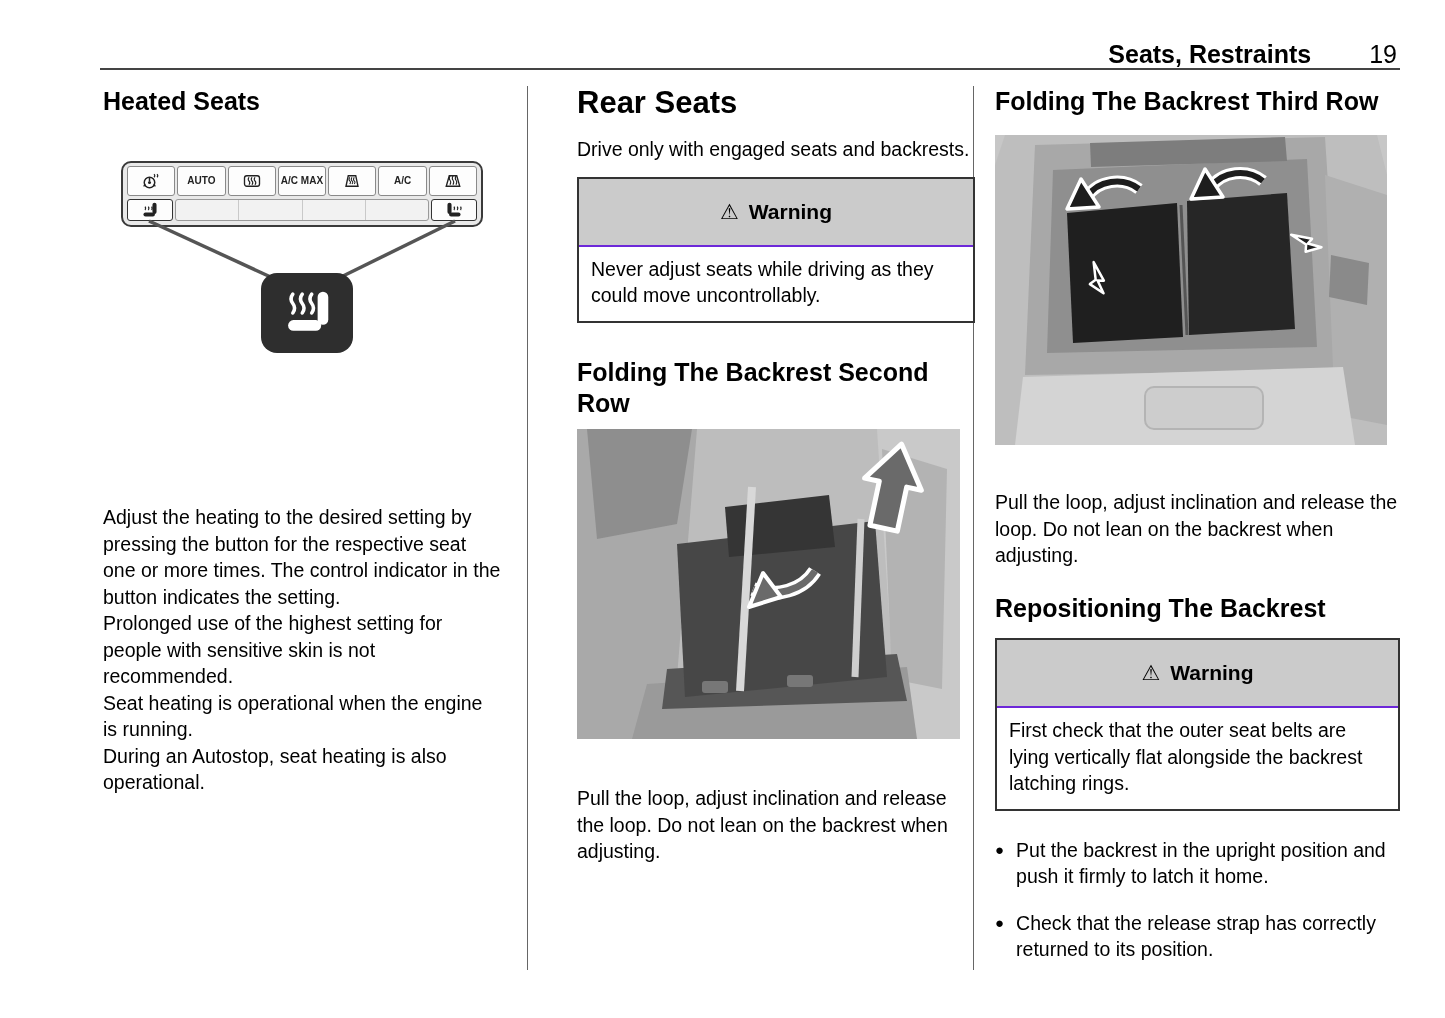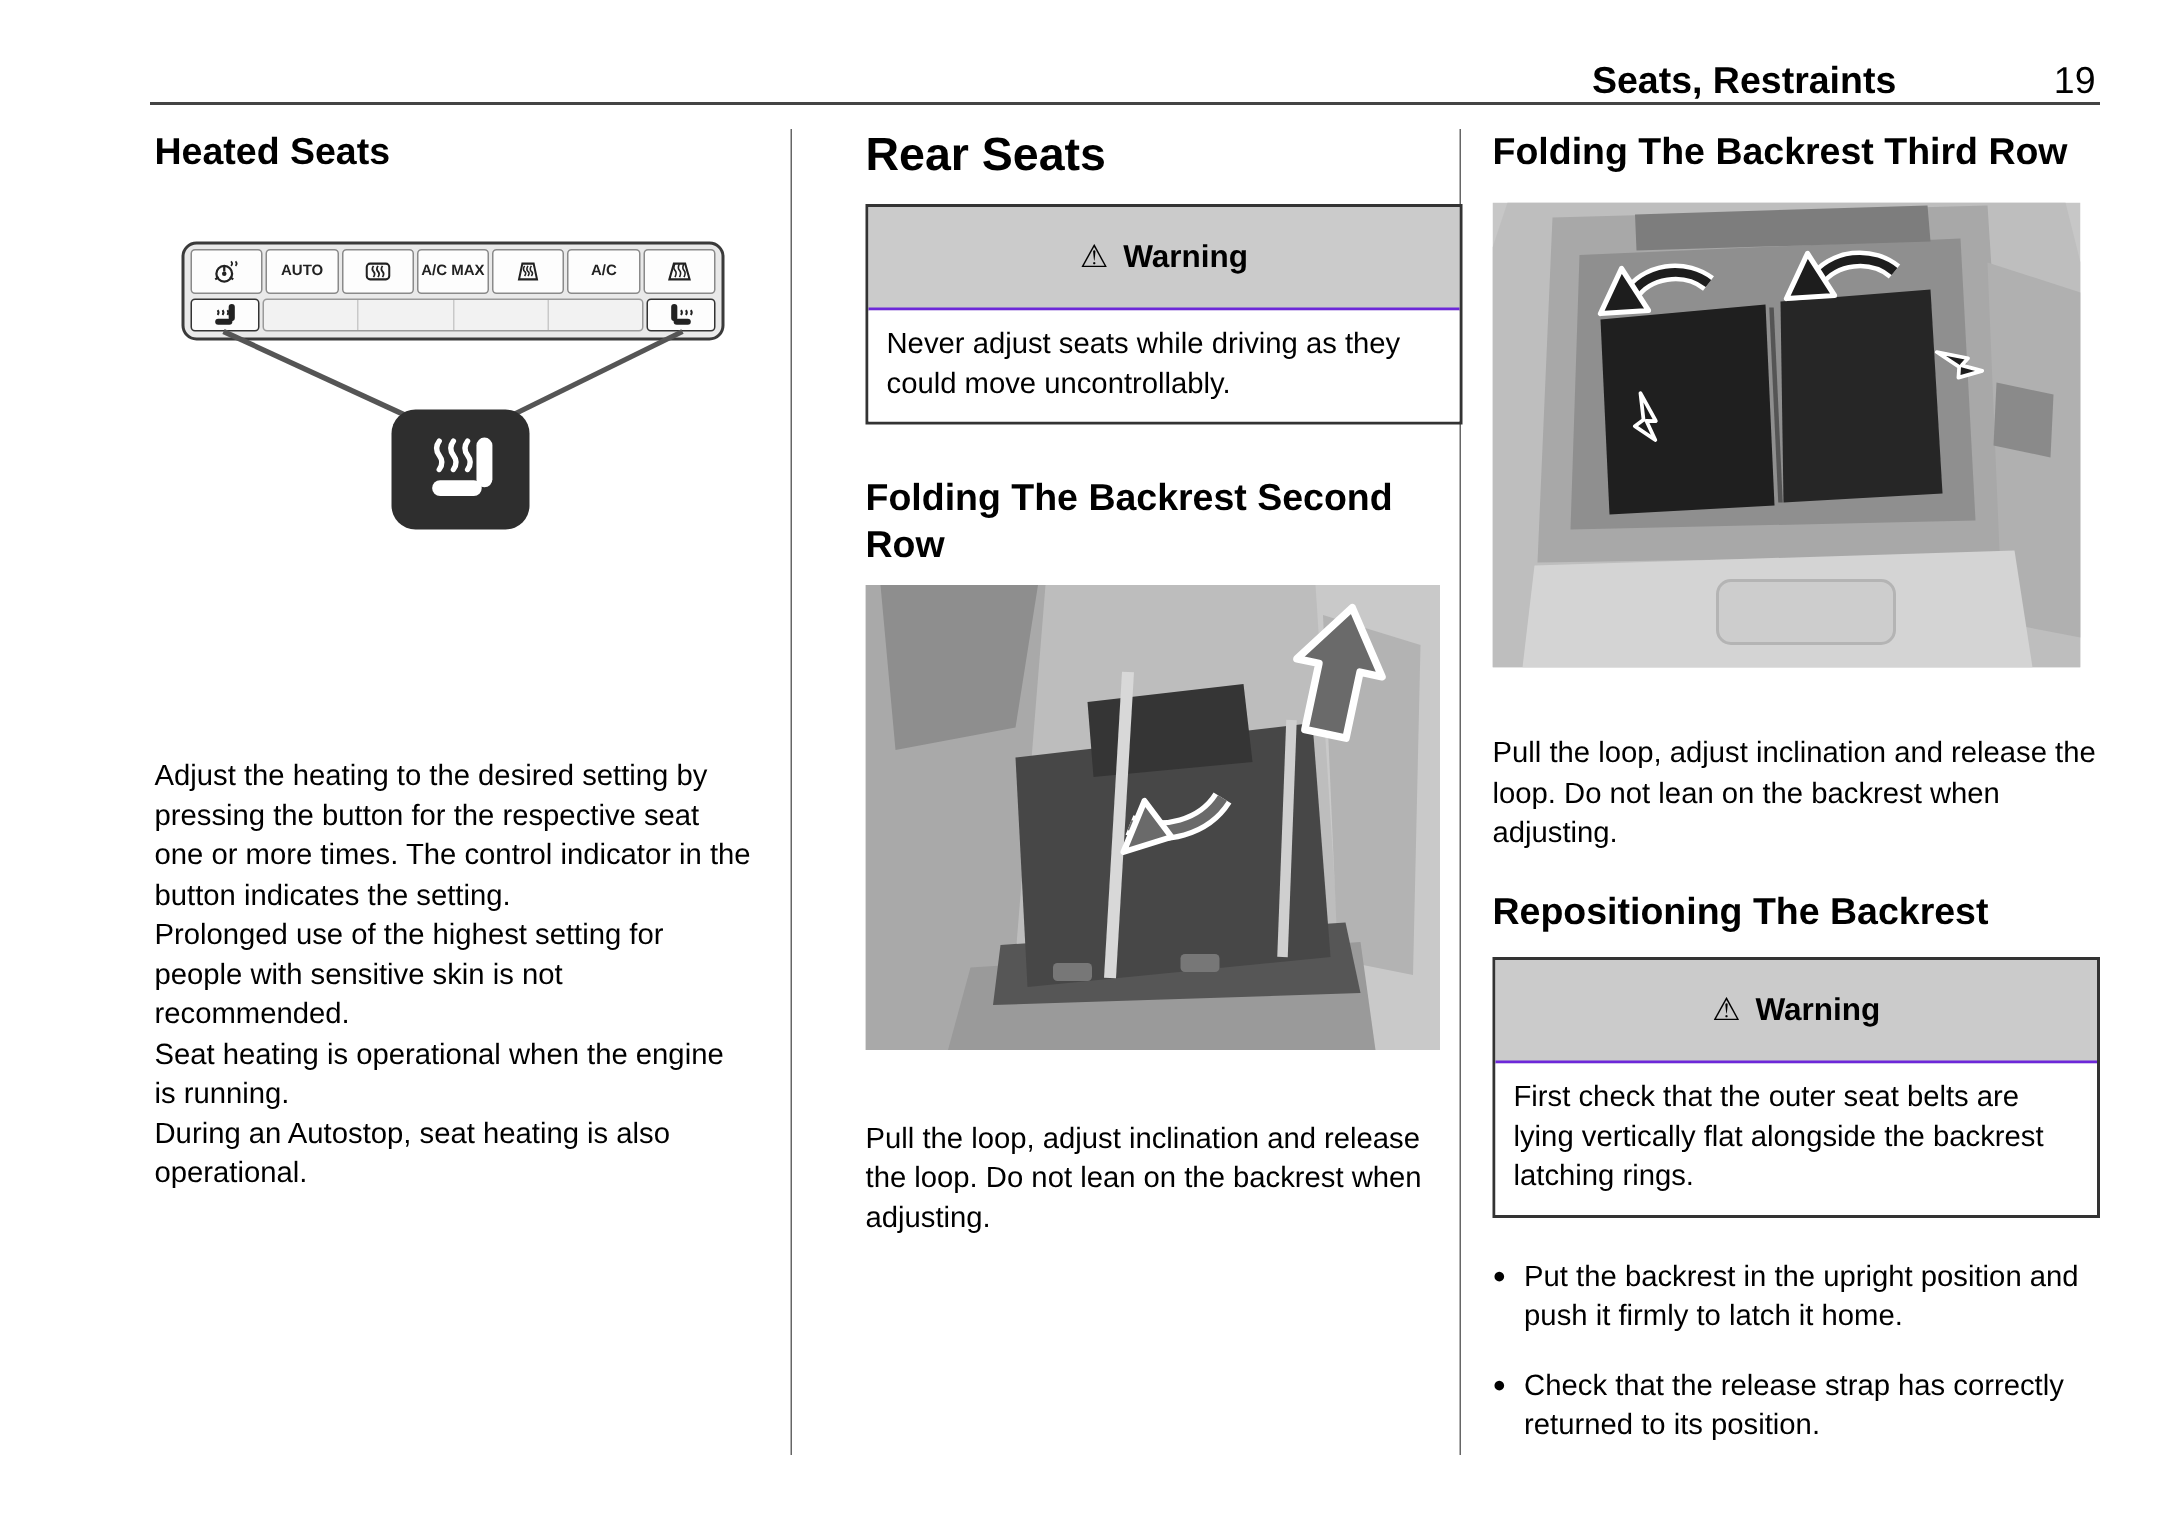--- a/index.html
+++ b/index.html
@@ -7,21 +7,21 @@
     position:relative;
     width:1445px;height:1018px;
     background:#fff;
     font-family:"Liberation Sans",sans-serif;
     color:#000;
     overflow:hidden;
   }
   
   .header{
     position:absolute;top:40px;left:100px;right:48px;
-    display:flex;justify-content:flex-end;align-items:flex-start;gap:105px;
+    display:flex;justify-content:flex-end;align-items:flex-start;gap:58px;
   }
   .header .title{font-size:25px;font-weight:bold;}
   .header .pagenum{font-size:25px;}
   .header-rule{
     position:absolute;top:68px;left:100px;width:1300px;height:0;
     border-top:2px solid #444;
   }
   
   .col{position:absolute;top:86px;}
   .col1{left:103px;width:398px;}
@@ -172,20 +172,21 @@
     <div style="margin-top:54px;">
       <p class="body">Adjust the heating to the desired setting by pressing the button for the respective seat one or more times. The control indicator in the button indicates the setting.</p>
       <p class="body">Prolonged use of the highest setting for people with sensitive skin is not recommended.</p>
       <p class="body">Seat heating is operational when the engine is running.</p>
       <p class="body">During an Autostop, seat heating is also operational.</p>
     </div>
   </div>
 
   <div class="col col2">
     <h1 class="sec">Rear Seats</h1>
+    <p class="body">Drive only with engaged seats and backrests.</p>
 
     <div class="wbox">
       <div class="whead">
         <span class="wicon">⚠</span><span>Warning</span>
       </div>
       <div class="wbody">Never adjust seats while driving as they could move uncontrollably.</div>
     </div>
 
     <h2 class="sec" style="margin-top:34px;">Folding The Backrest Second Row</h2>
 

